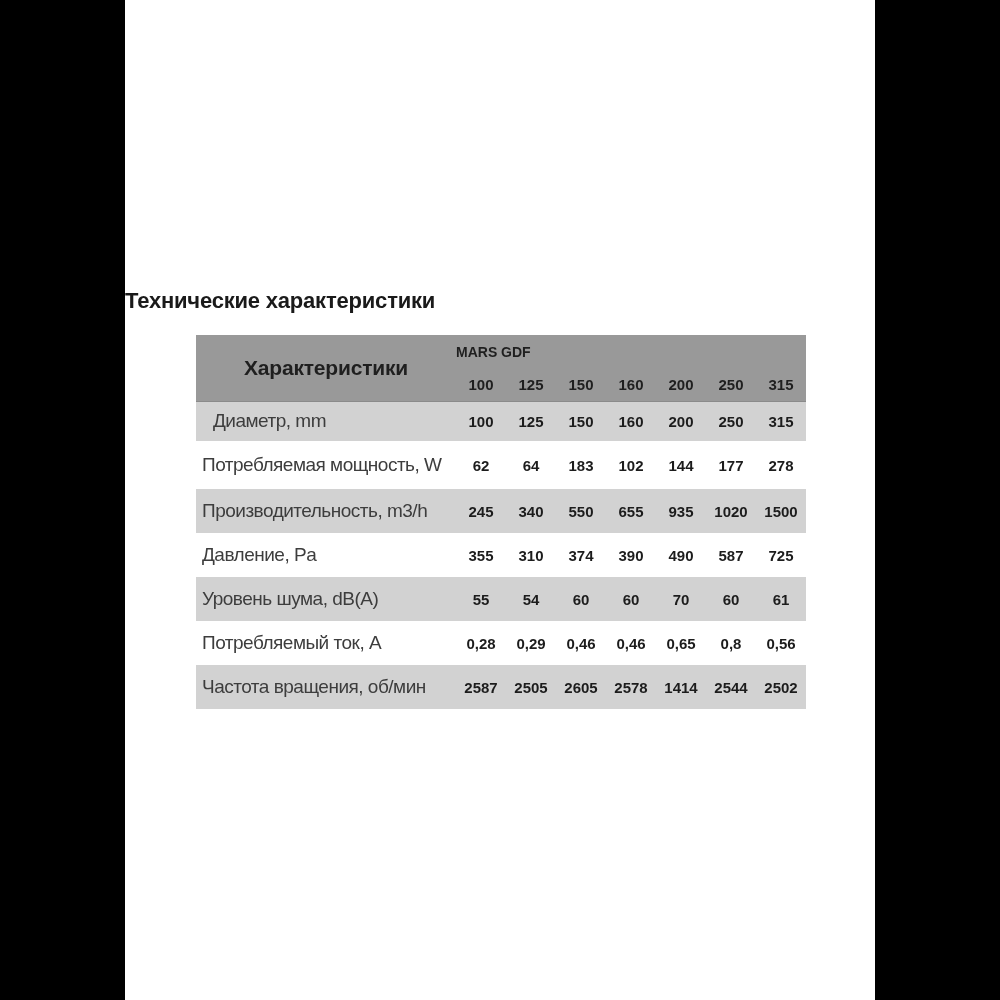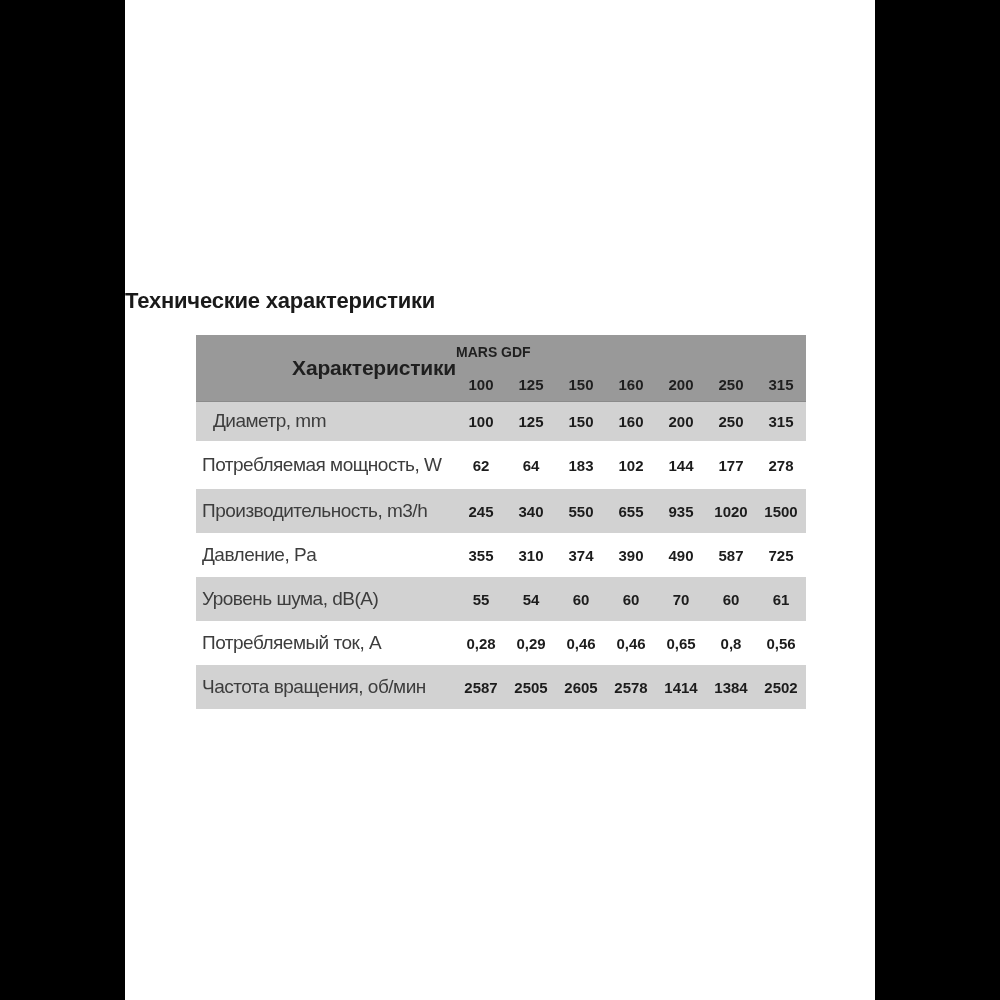--- a/index.html
+++ b/index.html
@@ -49,21 +49,21 @@
   .spec-table tr.head-row-2 { height: 32px; }
   .spec-table th {
     background: #999999;
     padding: 0;
     margin: 0;
   }
   th.characteristics-head {
     font-size: 21px;
     font-weight: 700;
     color: #1f1f1f;
-    text-align: right;
+    text-align: center;
     vertical-align: middle;
     letter-spacing: -0.2px;
     border-bottom: 1px solid #8a8a8a;
   }
   th.series-head {
     font-size: 14px;
     font-weight: 700;
     color: #1f1f1f;
     text-align: left;
     vertical-align: middle;
@@ -203,20 +203,20 @@
           <td class="row-val">0,56</td>
         </tr>
 
         <tr class="shade r-std">
           <td class="row-label">Частота вращения, об/мин</td>
           <td class="row-val">2587</td>
           <td class="row-val">2505</td>
           <td class="row-val">2605</td>
           <td class="row-val">2578</td>
           <td class="row-val">1414</td>
-          <td class="row-val">1384</td>
+          <td class="row-val">2544</td>
           <td class="row-val">2502</td>
         </tr>
       </tbody>
     </table>
 
   </div>
 </div>
 
 </body></html>

